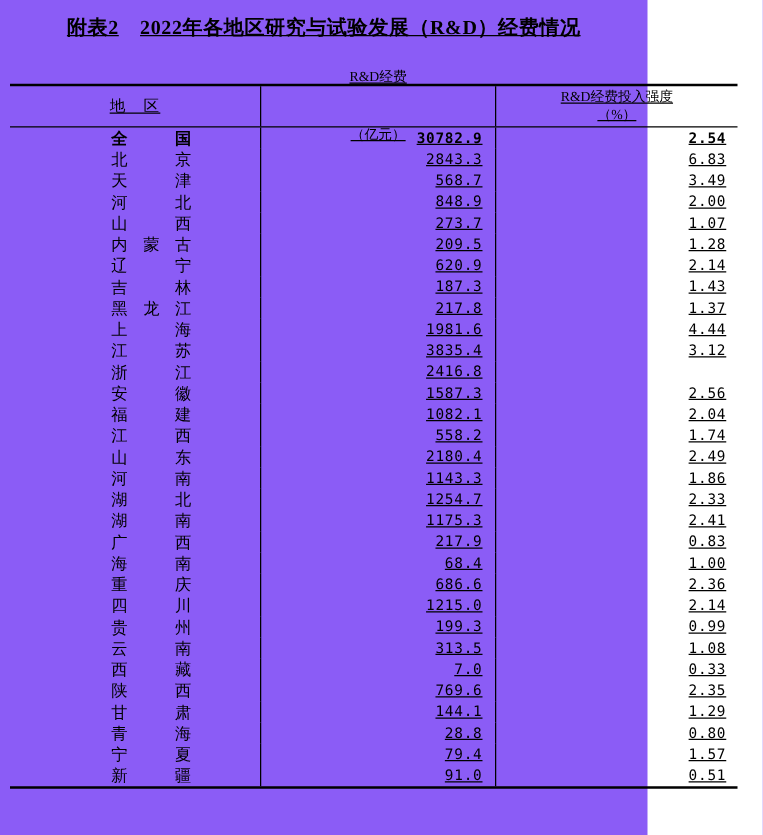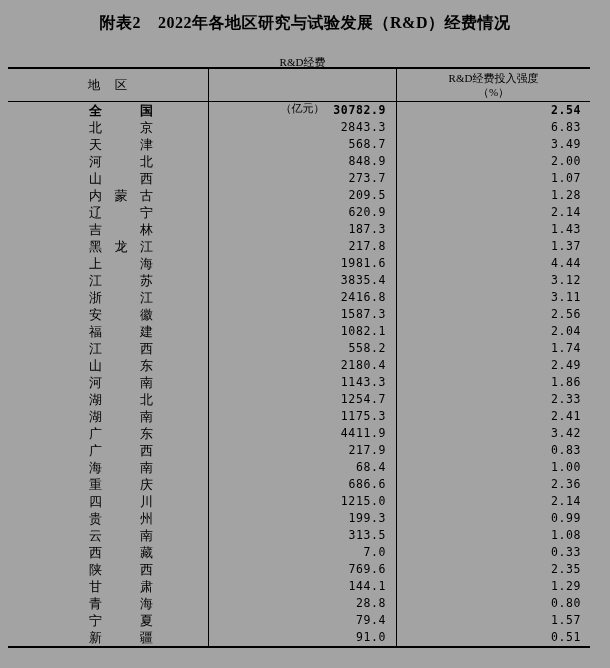--- a/index.html
+++ b/index.html
@@ -7,23 +7,24 @@
     padding: 0;
     background: #ffffff;
     width: 610px;
     height: 668px;
     overflow: hidden;
     font-family: "Liberation Serif", "DejaVu Serif", serif;
     color: #000000;
   }
   .page {
     position: relative;
-    width: 610px;
+    width: 518px;
     height: 668px;
-    background: #a3a3a3;
+    background: #8b5cf6;
+    text-decoration: underline;
   }
   
   .doc-title {
     padding-top: 12px;
     height: 22px;
     line-height: 22px;
     text-align: center;
     font-size: 16px;
     font-weight: bold;
     letter-spacing: 0.5px;
@@ -193,21 +194,20 @@
       <span class="region-name">江　苏</span>
     </div>
     <div class="c2 num">3835.4</div>
     <div class="c3 num">3.12</div>
   </div>
         <div class="drow">
     <div class="c1">
       <span class="region-name">浙　江</span>
     </div>
     <div class="c2 num">2416.8</div>
-    <div class="c3 num">3.11</div>
   </div>
         <div class="drow">
     <div class="c1">
       <span class="region-name">安　徽</span>
     </div>
     <div class="c2 num">1587.3</div>
     <div class="c3 num">2.56</div>
   </div>
         <div class="drow">
     <div class="c1">
@@ -246,27 +246,20 @@
   </div>
         <div class="drow">
     <div class="c1">
       <span class="region-name">湖　南</span>
     </div>
     <div class="c2 num">1175.3</div>
     <div class="c3 num">2.41</div>
   </div>
         <div class="drow">
     <div class="c1">
-      <span class="region-name">广　东</span>
-    </div>
-    <div class="c2 num">4411.9</div>
-    <div class="c3 num">3.42</div>
-  </div>
-        <div class="drow">
-    <div class="c1">
       <span class="region-name">广　西</span>
     </div>
     <div class="c2 num">217.9</div>
     <div class="c3 num">0.83</div>
   </div>
         <div class="drow">
     <div class="c1">
       <span class="region-name">海　南</span>
     </div>
     <div class="c2 num">68.4</div>

